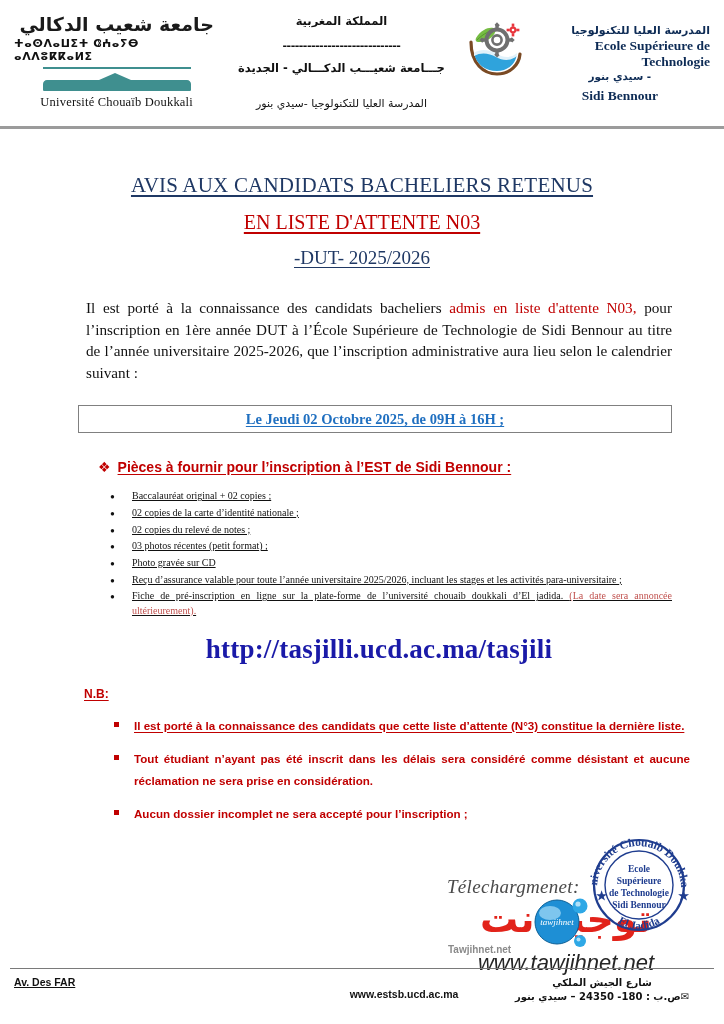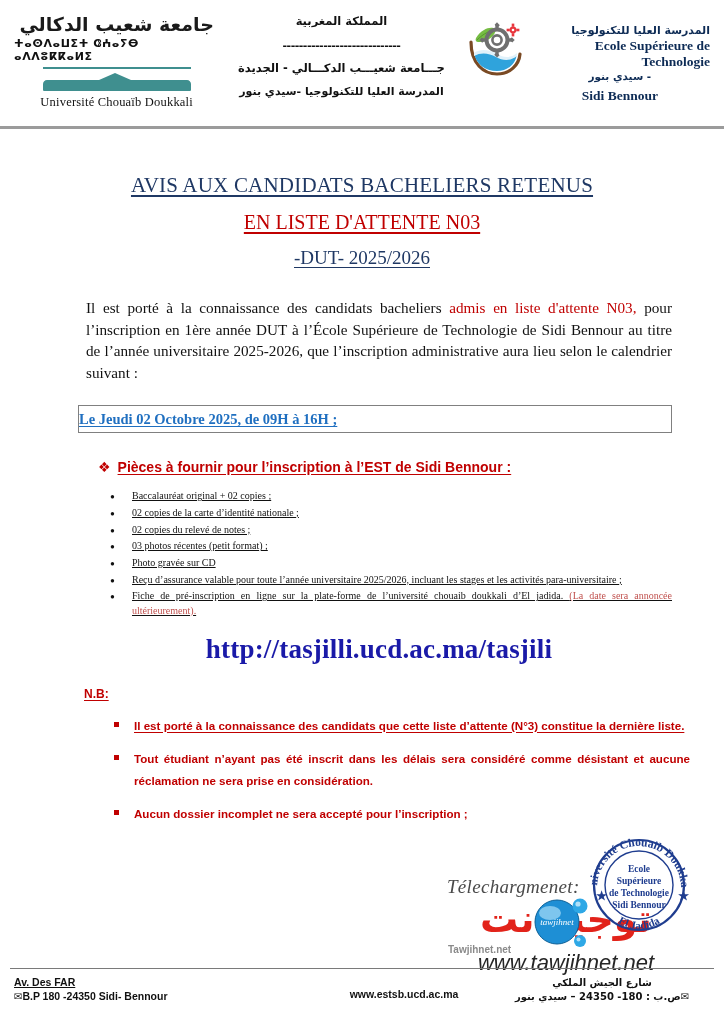--- a/index.html
+++ b/index.html
@@ -42,21 +42,21 @@
     font-family: "Liberation Serif", serif;
     font-size: 12.5px; color: #111; margin-top: 3px; letter-spacing: .2px;
   }
 
   
   .mid-line { text-align: center; direction: rtl;
     font-family: "DejaVu Sans", sans-serif; color: #111; }
   .mid-kingdom { font-size: 11.5px; font-weight: 700; margin-bottom: 11px; }
   .mid-dashes { font-size: 11px; font-weight: 700; letter-spacing: -0.5px; margin-bottom: 9px; color:#111;}
   .mid-univ { font-size: 11.5px; font-weight: 700; margin-bottom: 10px; letter-spacing: 1px;}
-  .mid-est  { font-size: 11px; font-weight: 700; }
+  .mid-est  { font-size: 11px; font-weight: 400; margin-top: 12px; }
 
   
   .est-mark { width: 62px; height: 58px; flex: 0 0 62px; }
   .est-txt { text-align: right; padding-top: 4px; }
   .est-ar1 { font-family: "DejaVu Sans", sans-serif; font-size: 11px; font-weight: 700; color: #0d2b55; direction: rtl;}
   .est-fr1 { font-family: "Liberation Serif", serif; font-size: 13.5px; font-weight: 700; color: #0d2b55; margin-top: 1px; }
   .est-fr2 { font-family: "Liberation Serif", serif; font-size: 13.5px; font-weight: 700; color: #0d2b55; margin-top: 1px; }
   .est-ar2 { font-family: "DejaVu Sans", sans-serif; font-size: 10.5px; font-weight: 700; color: #0d2b55; }
   .est-line2 { display:flex; justify-content: flex-end; align-items: center; gap: 5px; flex-direction: column; }
 
@@ -84,21 +84,21 @@
   .body-wrap { padding: 0 52px 0 86px; }
   .para {
     margin-top: 28px; font-size: 15.2px; line-height: 1.42;
     text-align: justify; color: #111;
   }
   .para .red { color: #C00000; }
 
   .datebox {
     margin: 22px 0 0 -8px; width: 594px; height: 28px;
     border: 1px solid #808080;
-    display: flex; align-items: center; 
+    display: flex; align-items: center; justify-content: center;
   }
   .datebox span {
     color: #1F6FC0; font-weight: 700; font-size: 14.5px;
     text-decoration: underline; text-underline-offset: 2px;
   }
 
   .section-head {
     margin-top: 26px; display: flex; align-items: baseline; gap: 7px;
     padding-left: 12px;
   }
@@ -353,21 +353,20 @@
         <path d="M16 78 l1.6 4.6 4.8 0 -3.9 2.9 1.5 4.6 -4-2.8 -4 2.8 1.5-4.6 -3.9-2.9 4.8 0 Z" transform="translate(4,-8) scale(.85)"></path>
         <path d="M16 78 l1.6 4.6 4.8 0 -3.9 2.9 1.5 4.6 -4-2.8 -4 2.8 1.5-4.6 -3.9-2.9 4.8 0 Z" transform="translate(86,-8) scale(.85)"></path>
       </g>
     </svg>
   </div>
 
   <div class="footer-rule"></div>
   <div class="footer">
     <div class="f-left">
       <div><span class="l1">Av. Des FAR</span></div>
-      <div><span class="env">✉</span><span>B.P 180 -24350 Sidi- Bennour</span></div>
     </div>
     <div class="f-mid">www.estsb.ucd.ac.ma</div>
     <div class="f-right">
       <div>شارع الجيش الملكي</div>
       <div><span class="env">✉</span><span>ص.ب : 180- 24350 – سيدي بنور</span></div>
     </div>
   </div>
 
 </div>
 

